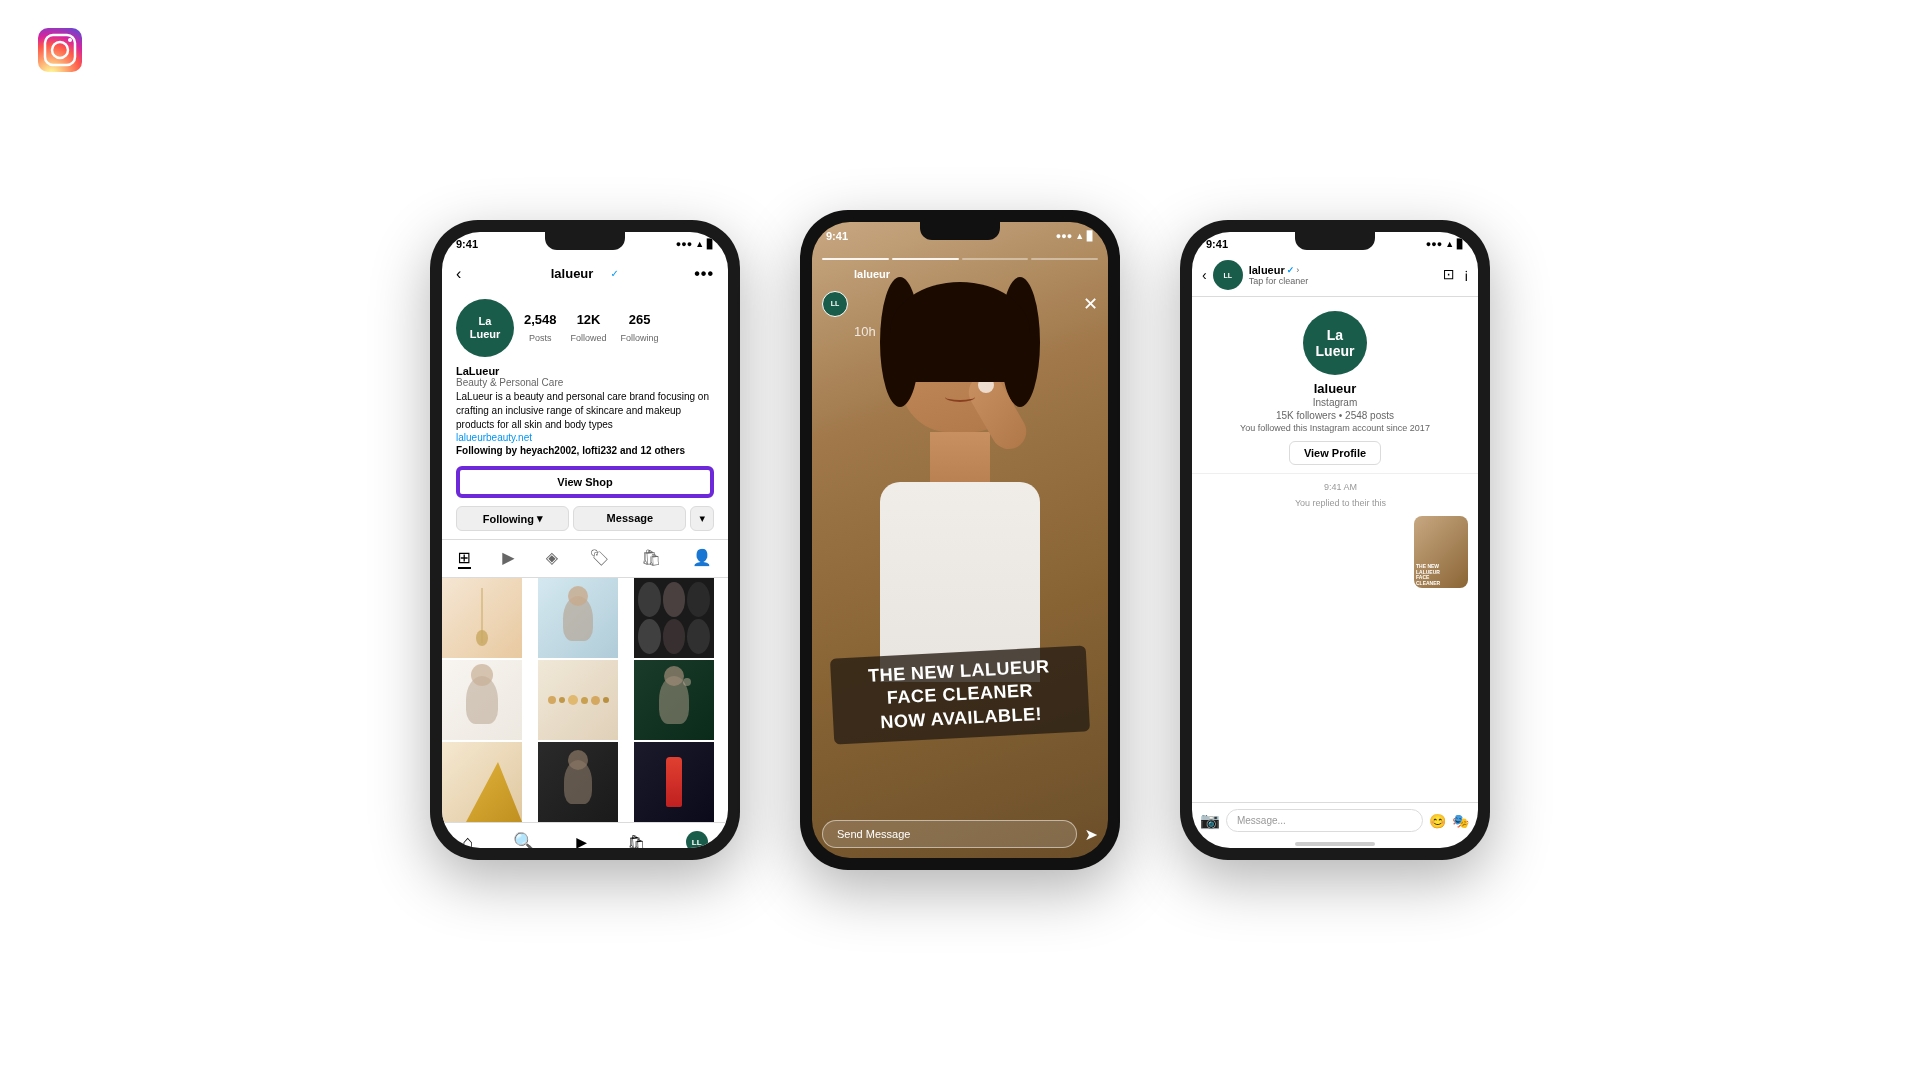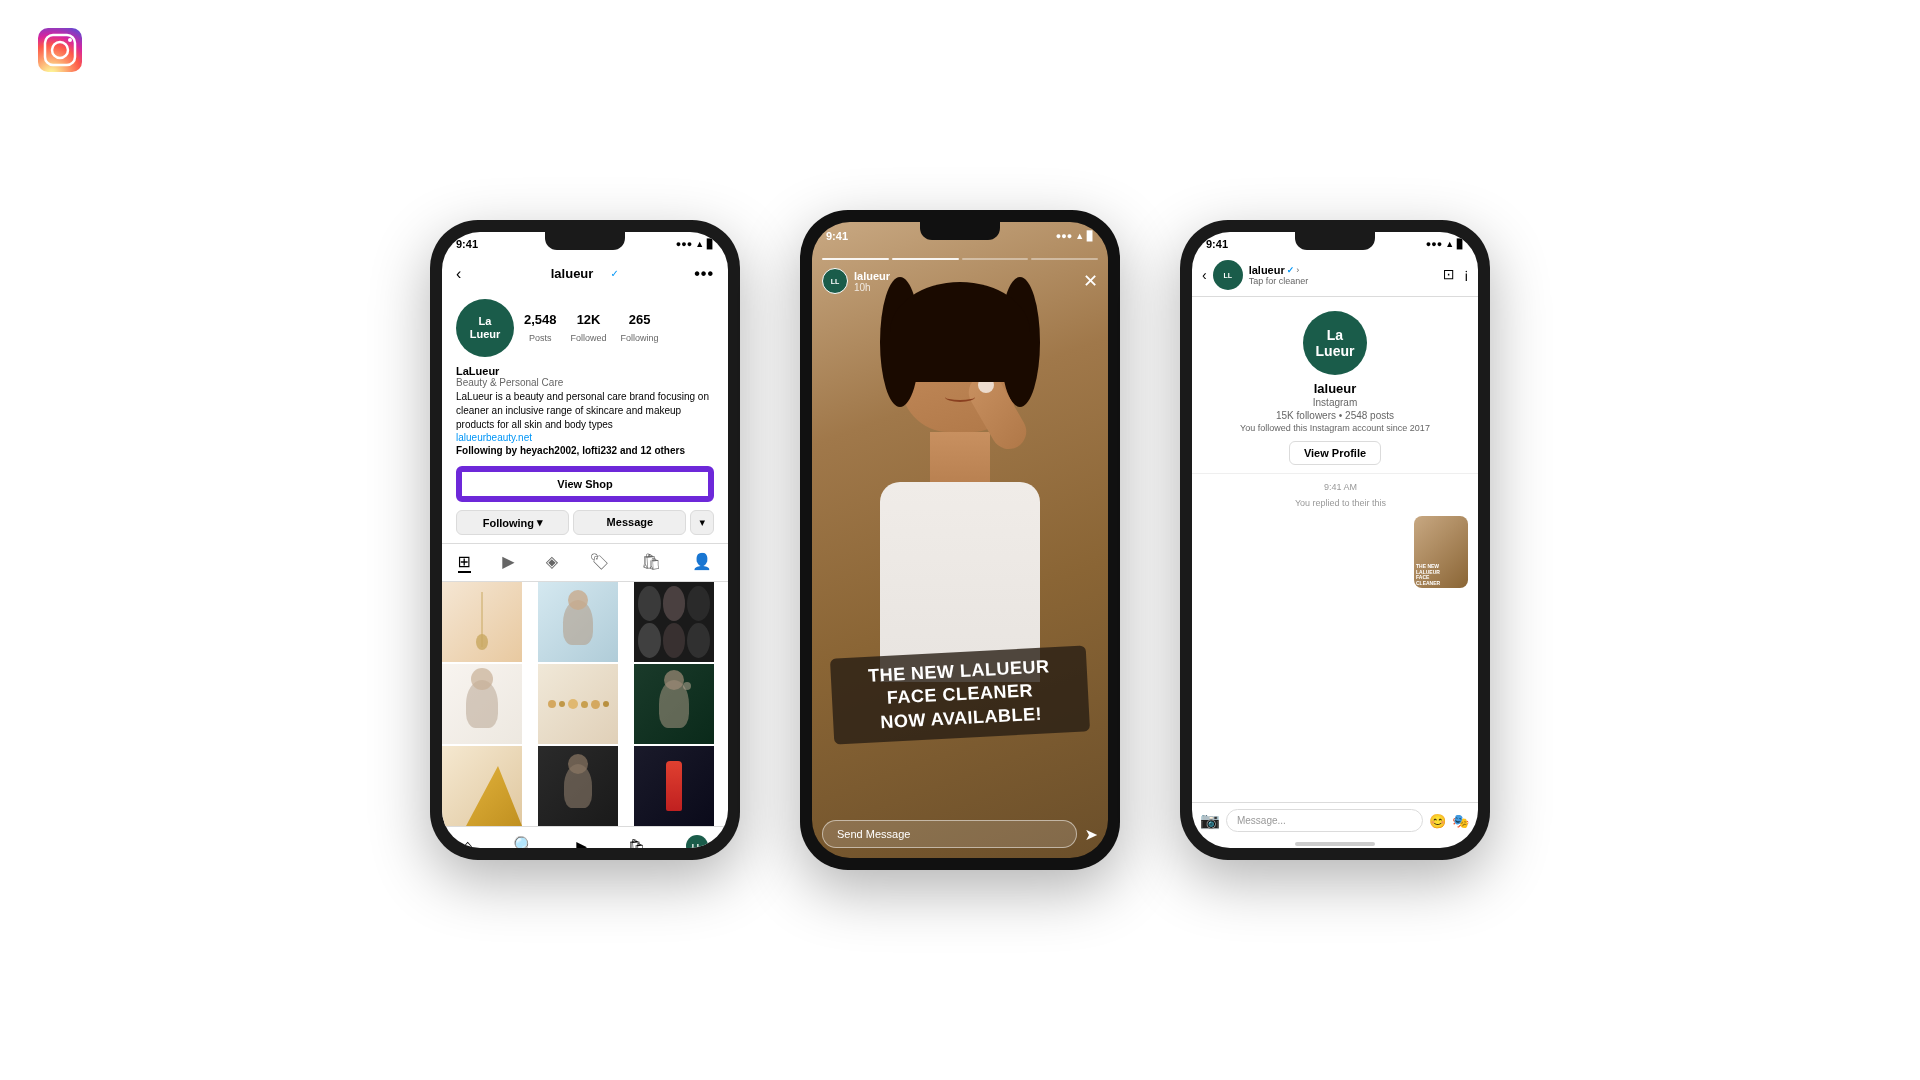--- a/index.html
+++ b/index.html
@@ -138,21 +138,21 @@
     .bio-section { padding: 2px 14px 6px; }
     .bio-name { font-size: 11px; font-weight: 700; }
     .bio-category { font-size: 10px; color: #666; }
     .bio-text { font-size: 10px; line-height: 1.4; margin-top: 2px; }
     .bio-link { font-size: 10px; color: #0095f6; }
     .bio-followed { font-size: 10px; color: #666; margin-top: 2px; }
     .bio-followed span { color: #000; font-weight: 600; }
 
     .view-shop-btn {
       margin: 4px 14px;
-      border: 6px solid #6d28d9;
+      border: 4px solid #6d28d9;
       border-radius: 6px;
       padding: 6px;
       text-align: center;
       font-size: 11px;
       font-weight: 600;
       background: #fff;
       cursor: pointer;
     }
 
     .action-buttons {
@@ -287,21 +287,21 @@
       background: #1a5c4a;
       border: 1.5px solid #fff;
       display: flex;
       align-items: center;
       justify-content: center;
       flex-shrink: 0;
     }
     .story-avatar span { color: #fff; font-size: 7px; font-weight: 700; }
     .story-user { margin-left: 6px; }
     .story-username { color: #fff; font-size: 11px; font-weight: 700; }
-    .story-time { color: rgba(255,255,255,0.8); font-size: 10px; }
+    .story-time { color: rgba(255,255,255,0.8); font-size: 13px; margin-top: 44px; }
     .story-close {
       margin-left: auto;
       color: #fff;
       font-size: 18px;
       cursor: pointer;
     }
 
     .story-text-overlay {
       position: absolute;
       bottom: 120px;
@@ -550,21 +550,21 @@
         <div class="stat-item">
           <span class="stat-num">265</span>
           <span class="stat-label">Following</span>
         </div>
       </div>
     </div>
 
     <div class="bio-section">
       <div class="bio-name">LaLueur</div>
       <div class="bio-category">Beauty &amp; Personal Care</div>
-      <div class="bio-text">LaLueur is a beauty and personal care brand focusing on cleaner an inclusive range of skincare and makeup products for all skin and body types</div>
+      <div class="bio-text">LaLueur is a beauty and personal care brand focusing on crafting an inclusive range of skincare and makeup products for all skin and body types</div>
       <div class="bio-link">lalueurbeauty.net</div>
       <div class="bio-followed">
         <span>Following by </span>
         <span style="font-weight:600;">heyach2002, lofti232</span>
         <span> and 12 others</span>
       </div>
     </div>
 
     <div class="view-shop-btn">View Shop</div>
 

